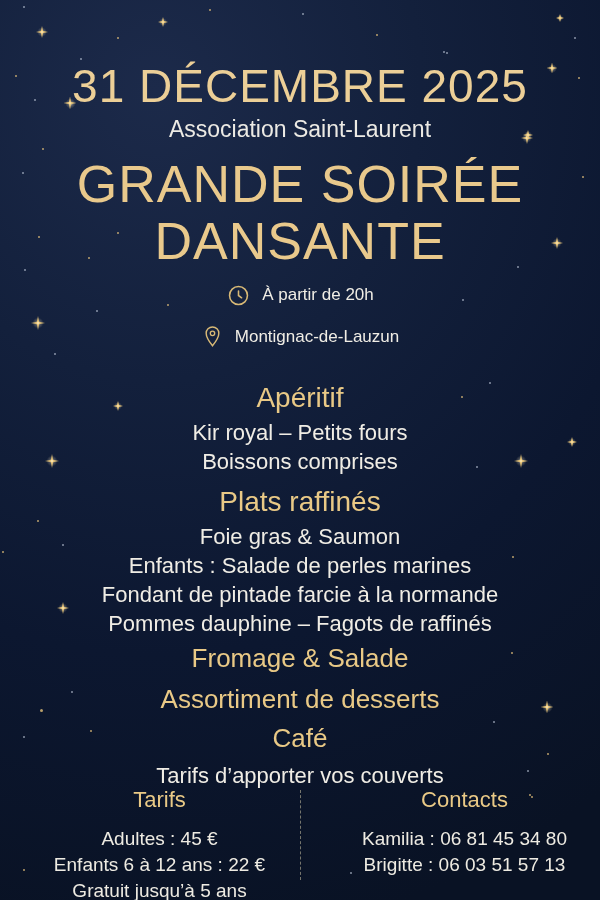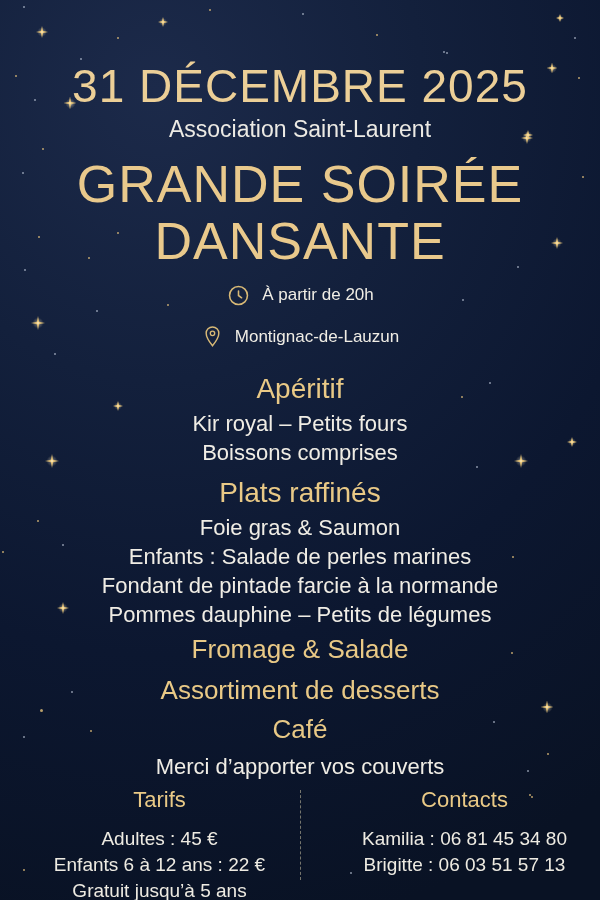--- a/index.html
+++ b/index.html
@@ -47,21 +47,21 @@
     display:flex;align-items:center;justify-content:center;gap:11px;
     height:34px;margin-top:8px;
     font-size:17px;color:#f0ede5;
   }
   .info-icon{color:#d8b976;display:inline-flex;align-items:center;}
 
   .section-header{
     margin:8px 0 0 0;
     font-size:28px;font-weight:400;color:#e9c986;line-height:1.28;
   }
-  .section-header.first{margin-top:17px;text-align:center;}
+  .section-header.first{margin-top:26px;text-align:center;}
   .menu-items{margin:2px 0 0 0;padding:0;list-style:none;}
   .menu-items li{font-size:22px;line-height:1.32;color:#f0ede5;}
 
   .highlight{
     font-size:26px;font-weight:400;color:#e9c986;line-height:1.3;
   }
   .highlight.h1{margin:4px 0 0 0;}
   .highlight.h2{margin:7px 0 0 0;}
   .highlight.h3{margin:6px 0 0 0;}
   .note{margin:5px 0 0 0;font-size:22px;line-height:1.35;color:#f0ede5;}
@@ -186,28 +186,28 @@
     <ul class="menu-items">
       <li>Kir royal – Petits fours</li>
       <li>Boissons comprises</li>
     </ul>
 
     <h3 class="section-header">Plats raffinés</h3>
     <ul class="menu-items">
       <li>Foie gras &amp; Saumon</li>
       <li>Enfants : Salade de perles marines</li>
       <li>Fondant de pintade farcie à la normande</li>
-      <li>Pommes dauphine – Petits de légumes</li>
+      <li>Pommes dauphine – Fagots de raffinés</li>
     </ul>
 
     <p class="highlight h1">Fromage &amp; Salade</p>
     <p class="highlight h2">Assortiment de desserts</p>
     <p class="highlight h3">Café</p>
 
-    <p class="note">Merci d’apporter vos couverts</p>
+    <p class="note">Tarifs d’apporter vos couverts</p>
   </div>
 
   <div class="footer">
     <div class="footer-col col-tarifs">
       <h4 class="footer-title">Tarifs</h4>
       <ul class="footer-items">
         <li>Adultes : 45 €</li>
         <li>Enfants 6 à 12 ans : 22 €</li>
         <li>Gratuit jusqu’à 5 ans</li>
       </ul>

